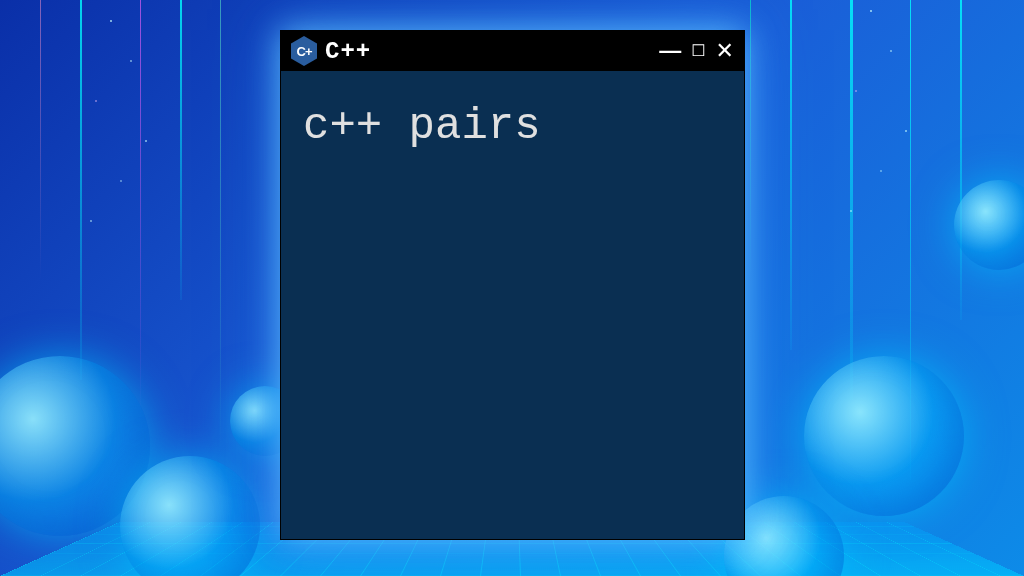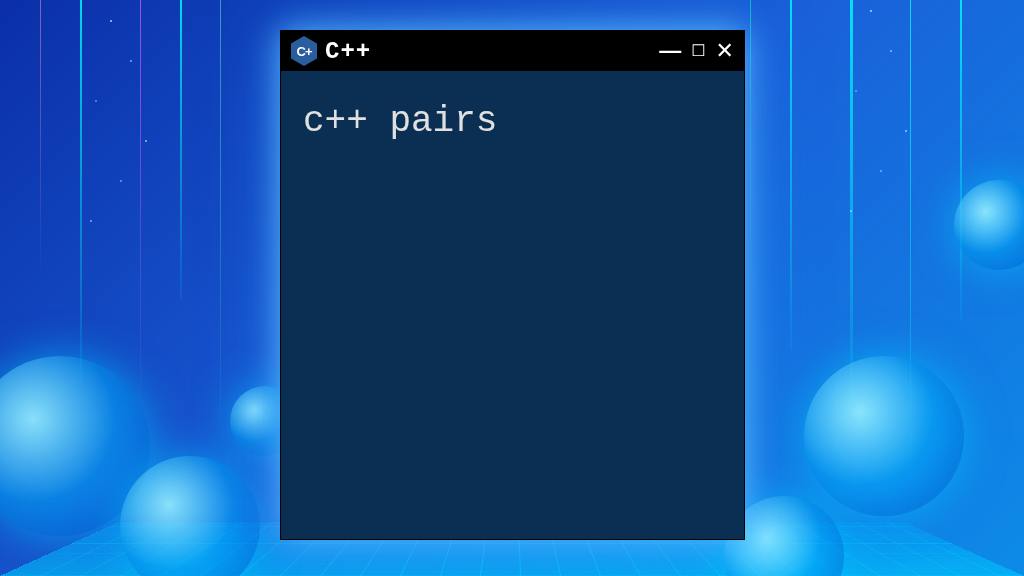--- a/index.html
+++ b/index.html
@@ -153,21 +153,21 @@
     .ctrl.min { font-weight: bold; }
     .ctrl.max { font-size: 16px; }
     .ctrl.close { font-size: 22px; }
     
     .console-body {
       padding: 30px 22px;
     }
     
     .console-text {
       color: #e0e0e0;
-      font-size: 36px;
+      font-size: 44px;
       font-family: 'Courier New', 'Consolas', monospace;
       letter-spacing: 0px;
     }
   </style>
 </head>
 <body>
 
 <div class="bg-layer">
   <div class="floor-grid"></div>
   <div class="vline v1"></div>

